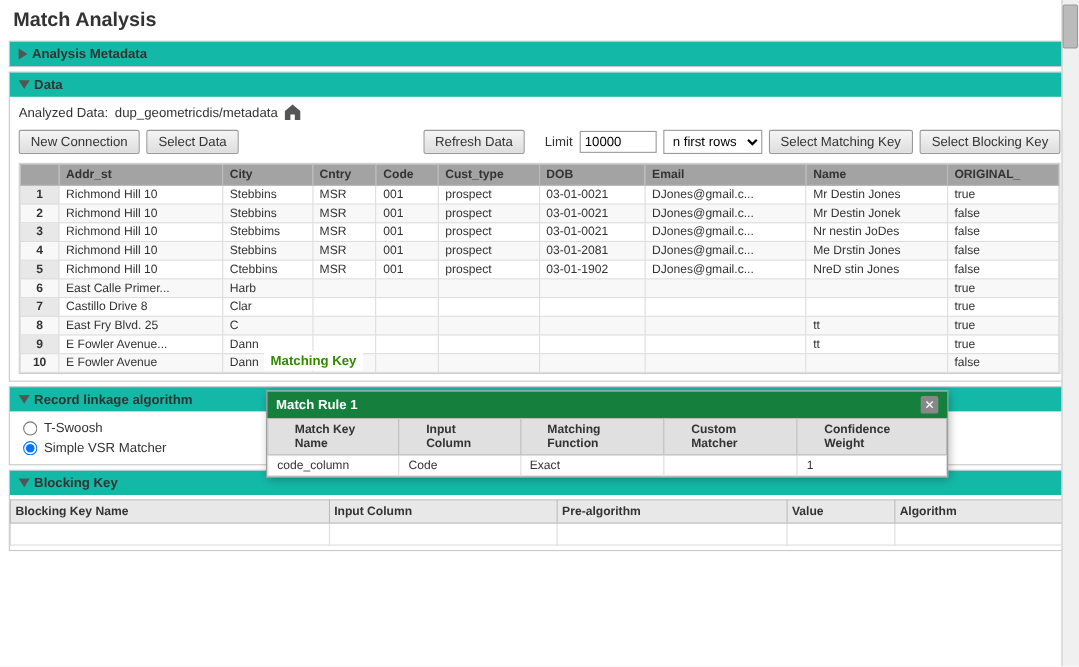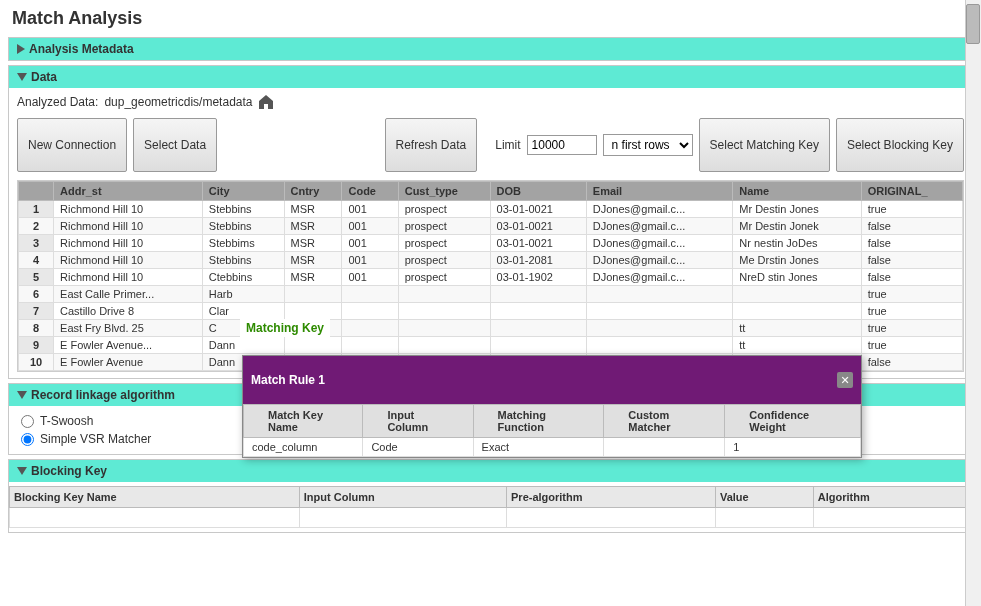--- a/index.html
+++ b/index.html
@@ -31,21 +31,21 @@
     }
 
     
     .section {
       border: 1px solid #c8c8c8;
       margin: 4px 8px;
       background: #fff;
     }
 
     .section-header {
-      background: #5eead4;
+      background: #14b8a6;
       padding: 4px 8px;
       font-weight: bold;
       font-size: 12px;
       color: #333;
       display: flex;
       align-items: center;
       gap: 4px;
       cursor: pointer;
     }
 
@@ -85,21 +85,21 @@
     }
 
     .toolbar-row {
       display: flex;
       align-items: center;
       gap: 6px;
       margin-bottom: 8px;
     }
 
     .btn {
-      padding: 19px 10px;
+      padding: 3px 10px;
       border: 1px solid #999;
       background: linear-gradient(to bottom, #f5f5f5, #ddd);
       cursor: pointer;
       font-size: 12px;
       color: #333;
       border-radius: 2px;
     }
 
     .limit-label {
       margin-left: 12px;
@@ -183,23 +183,23 @@
       top: 355px;
       left: 242px;
       width: 620px;
       border: 1px solid #888;
       background: #fff;
       z-index: 10;
       box-shadow: 2px 2px 8px rgba(0,0,0,0.3);
     }
 
     .match-rule-titlebar {
-      background: #701a75;
+      background: #15803d;
       color: #fff;
-      padding: 16px 8px;
+      padding: 4px 8px;
       display: flex;
       align-items: center;
       justify-content: space-between;
       font-size: 12px;
       font-weight: bold;
     }
 
     .close-btn {
       background: #888;
       border: none;

